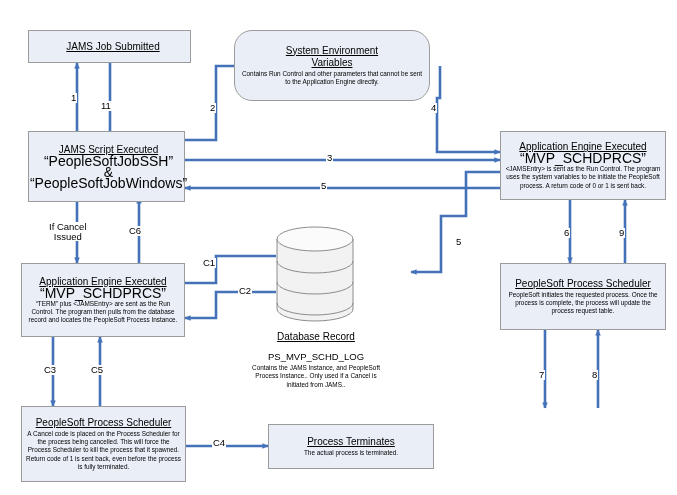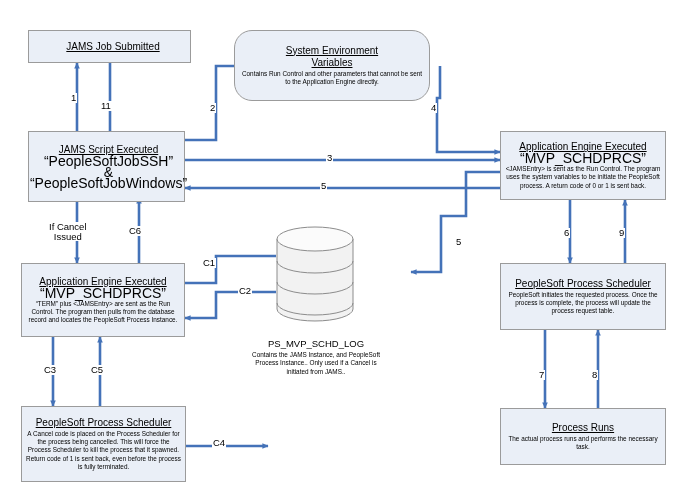--- a/index.html
+++ b/index.html
@@ -109,37 +109,38 @@
   <div class="box" style="left:500px;top:263px;width:166px;height:67px;">
     <div class="ttl">PeopleSoft Process Scheduler</div>
     <div class="body">PeopleSoft initiates the requested process. Once the process is complete, the process will update the process request table.</div>
   </div>
 
   <div class="box" style="left:21px;top:406px;width:165px;height:76px;">
     <div class="ttl">PeopleSoft Process Scheduler</div>
     <div class="body">A Cancel code is placed on the Process Scheduler for the process being cancelled.  This will force the Process Scheduler to kill the process that it spawned. Return code of 1 is sent back, even before the process is fully terminated.</div>
   </div>
 
+  <div class="box" style="left:268px;top:424px;width:166px;height:45px;">
+    <div class="ttl">Process Terminates</div>
+    <div class="body">The actual process is terminated.</div>
+  </div>
 
-  <div class="box" style="left:500px;top:408px;width:166px;height:57px;">
-    <div class="ttl">Process Runs</div>
-    <div class="body">The actual process runs and performs the necessary task.</div>
-  </div>
 
   <svg class="cyl" style="left:276px;top:224px;width:79px;height:108px;" viewBox="0 0 79 108" xmlns="http://www.w3.org/2000/svg">
     <g stroke="#8c8c8c" stroke-width="1" fill="#ffffff">
       <path d="M1,15 v70 a38,12 0 0 0 76,0 v-70 z" fill="#f2f2f2"></path>
       <ellipse cx="39" cy="15" rx="38" ry="12" fill="#fbfbfb"></ellipse>
       <path d="M1,37 a38,12 0 0 0 76,0" fill="none"></path>
       <path d="M1,58 a38,12 0 0 0 76,0" fill="none"></path>
       <path d="M1,79 a38,12 0 0 0 76,0" fill="none"></path>
     </g>
   </svg>
 
   <div class="dbtxt" style="left:248px;top:330px;width:136px;">
+    <div class="ttl">Database Record</div>
     <div class="sub">PS_MVP_SCHD_LOG</div>
     <div class="body">Contains the JAMS Instance, and PeopleSoft Process Instance.. Only used if a Cancel is initiated from JAMS..</div>
   </div>
 
   <div class="lbl" style="left:70px;top:93px;">1</div>
   <div class="lbl" style="left:100px;top:101px;">11</div>
   <div class="lbl" style="left:209px;top:103px;">2</div>
   <div class="lbl" style="left:430px;top:103px;">4</div>
   <div class="lbl" style="left:326px;top:153px;">3</div>
   <div class="lbl" style="left:320px;top:181px;">5</div>

